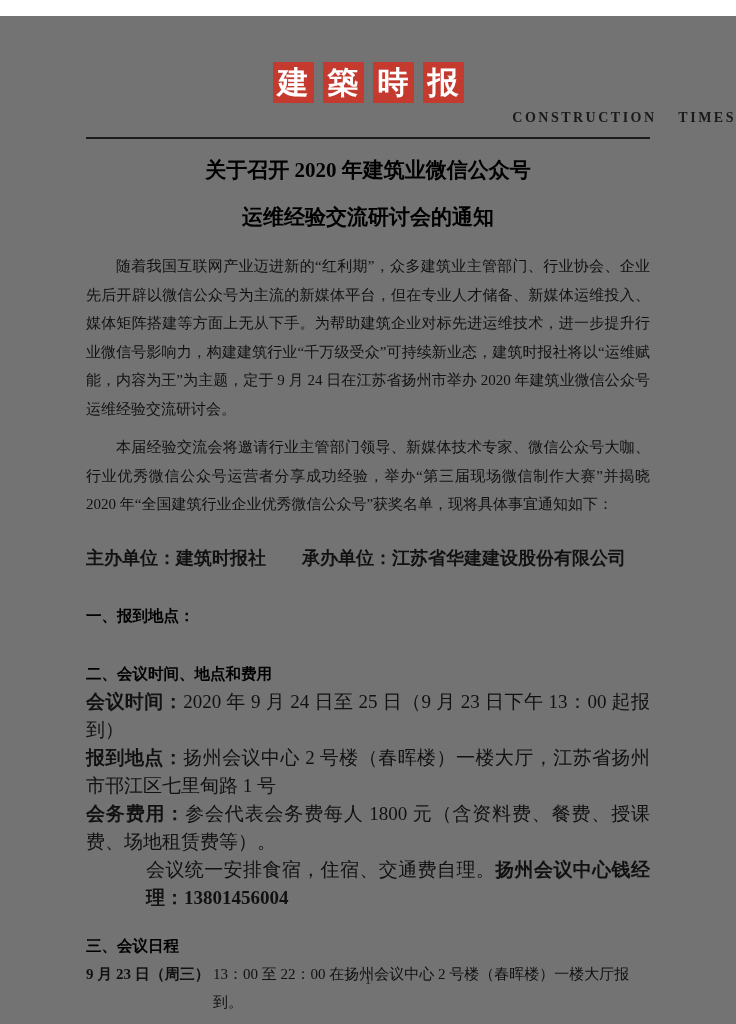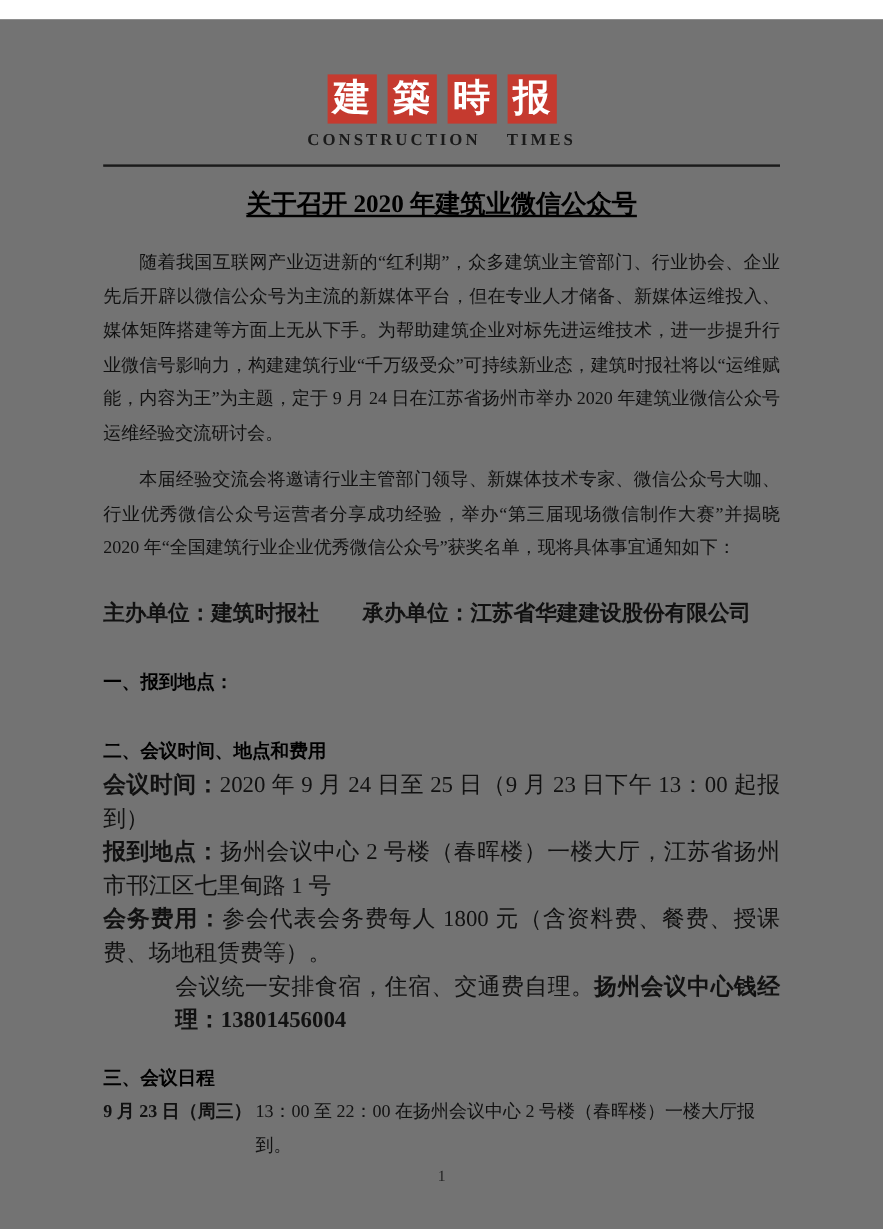--- a/index.html
+++ b/index.html
@@ -22,35 +22,35 @@
     margin:0 2.5px;
     background:#c53a2f;
     color:#ffffff;
     font-size:31px; line-height:41px;
     text-align:center;
     font-family:"DejaVu Sans",sans-serif;
     font-weight:bold;
   }
   .logo-en {
     margin-top:7px;
-    text-align:center;
+    text-align:right;
     font-size:14px;
     font-weight:bold;
     letter-spacing:2.5px;
     word-spacing:16px;
     color:#1a1a1a;
   }
   .rule {
     border:none;
     border-top:2px solid #1a1a1a;
     margin:11px 86px 0 86px;
   }
 
   
-  .doc-title { text-align:center; font-weight:bold; font-size:21px; color:#000;text-decoration:underline; }
+  .doc-title { text-align:center; font-weight:bold; font-size:21px; color:#000; }
   .doc-title .t1 { margin-top:17px; }
   .doc-title .t2 { margin-top:19px; }
 
   
   .body-p {
     margin:0;
     font-size:15px;
     line-height:28.5px;
     text-align:justify;
     color:#111;
@@ -124,20 +124,21 @@
     <span class="logo-sq">時</span>
     <span class="logo-sq">报</span>
   </div>
   <div class="logo-en">CONSTRUCTION TIMES</div>
   <hr class="rule">
 
   <div class="content">
 
     <div class="doc-title">
       <div class="t1">关于召开 2020 年建筑业微信公众号</div>
+      <div class="t2">运维经验交流研讨会的通知</div>
     </div>
 
     <p class="body-p indent p1">随着我国互联网产业迈进新的“红利期”，众多建筑业主管部门、行业协会、企业先后开辟以微信公众号为主流的新媒体平台，但在专业人才储备、新媒体运维投入、媒体矩阵搭建等方面上无从下手。为帮助建筑企业对标先进运维技术，进一步提升行业微信号影响力，构建建筑行业“千万级受众”可持续新业态，建筑时报社将以“运维赋能，内容为王”为主题，定于 9 月 24 日在江苏省扬州市举办 2020 年建筑业微信公众号运维经验交流研讨会。</p>
     <p class="body-p indent p2">本届经验交流会将邀请行业主管部门领导、新媒体技术专家、微信公众号大咖、行业优秀微信公众号运营者分享成功经验，举办“第三届现场微信制作大赛”并揭晓 2020 年“全国建筑行业企业优秀微信公众号”获奖名单，现将具体事宜通知如下：</p>
 
     <p class="organizers"><span>主办单位：</span><span>建筑时报社</span><span class="gap">承办单位：</span><span>江苏省华建建设股份有限公司</span></p>
 
     <h2 class="sec-heading h-sec1">一、报到地点：</h2>
 
     <h2 class="sec-heading h-sec2">二、会议时间、地点和费用</h2>

